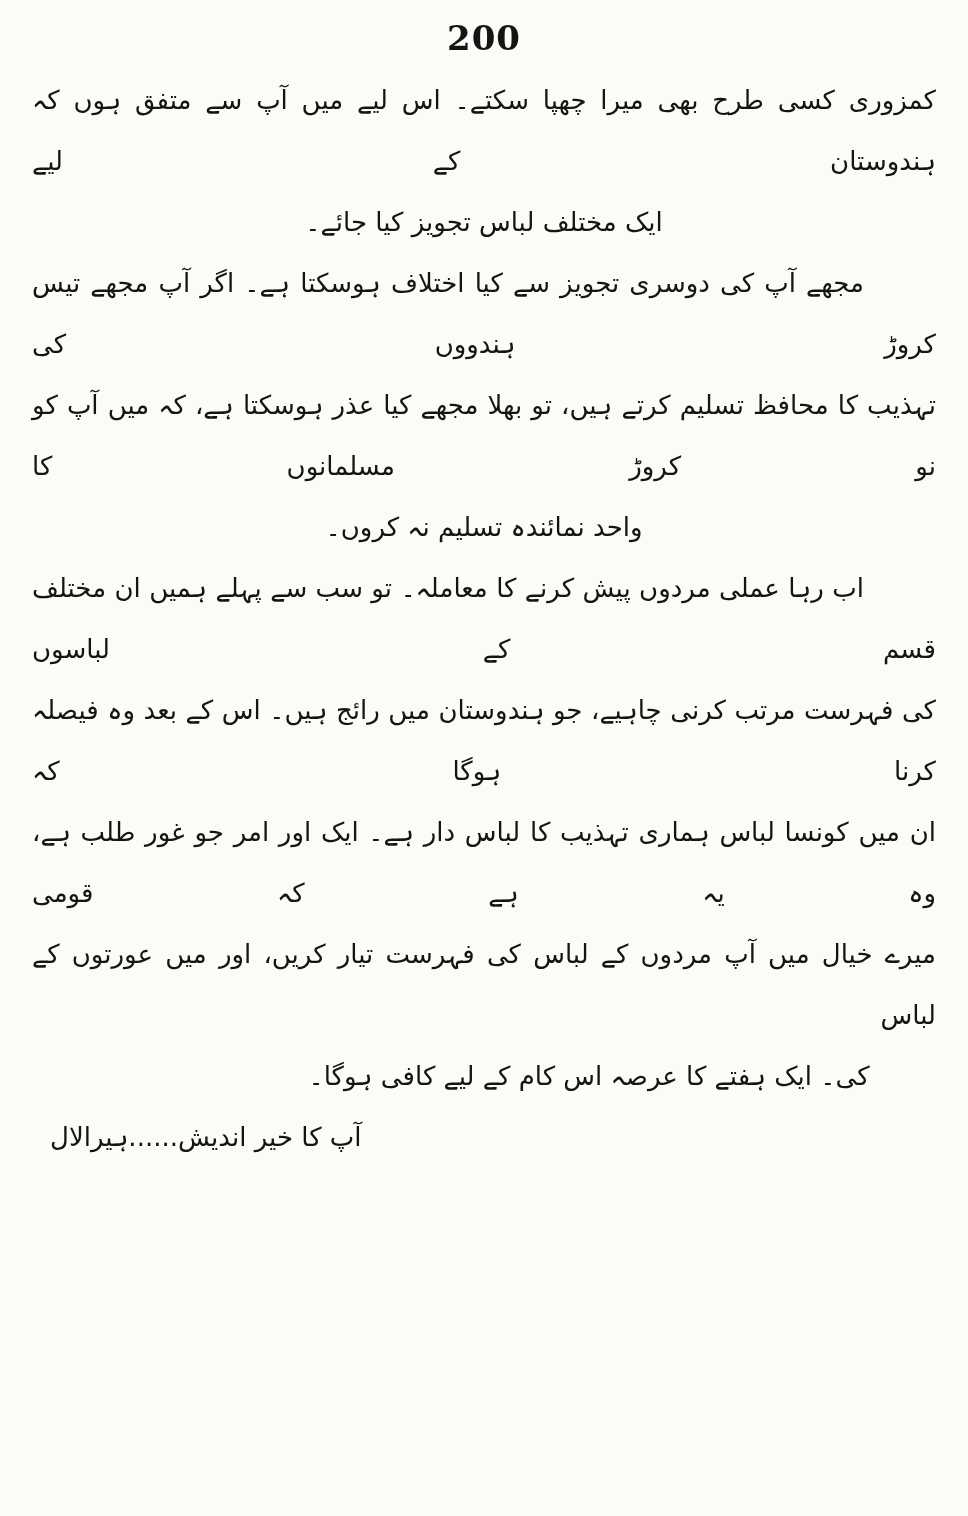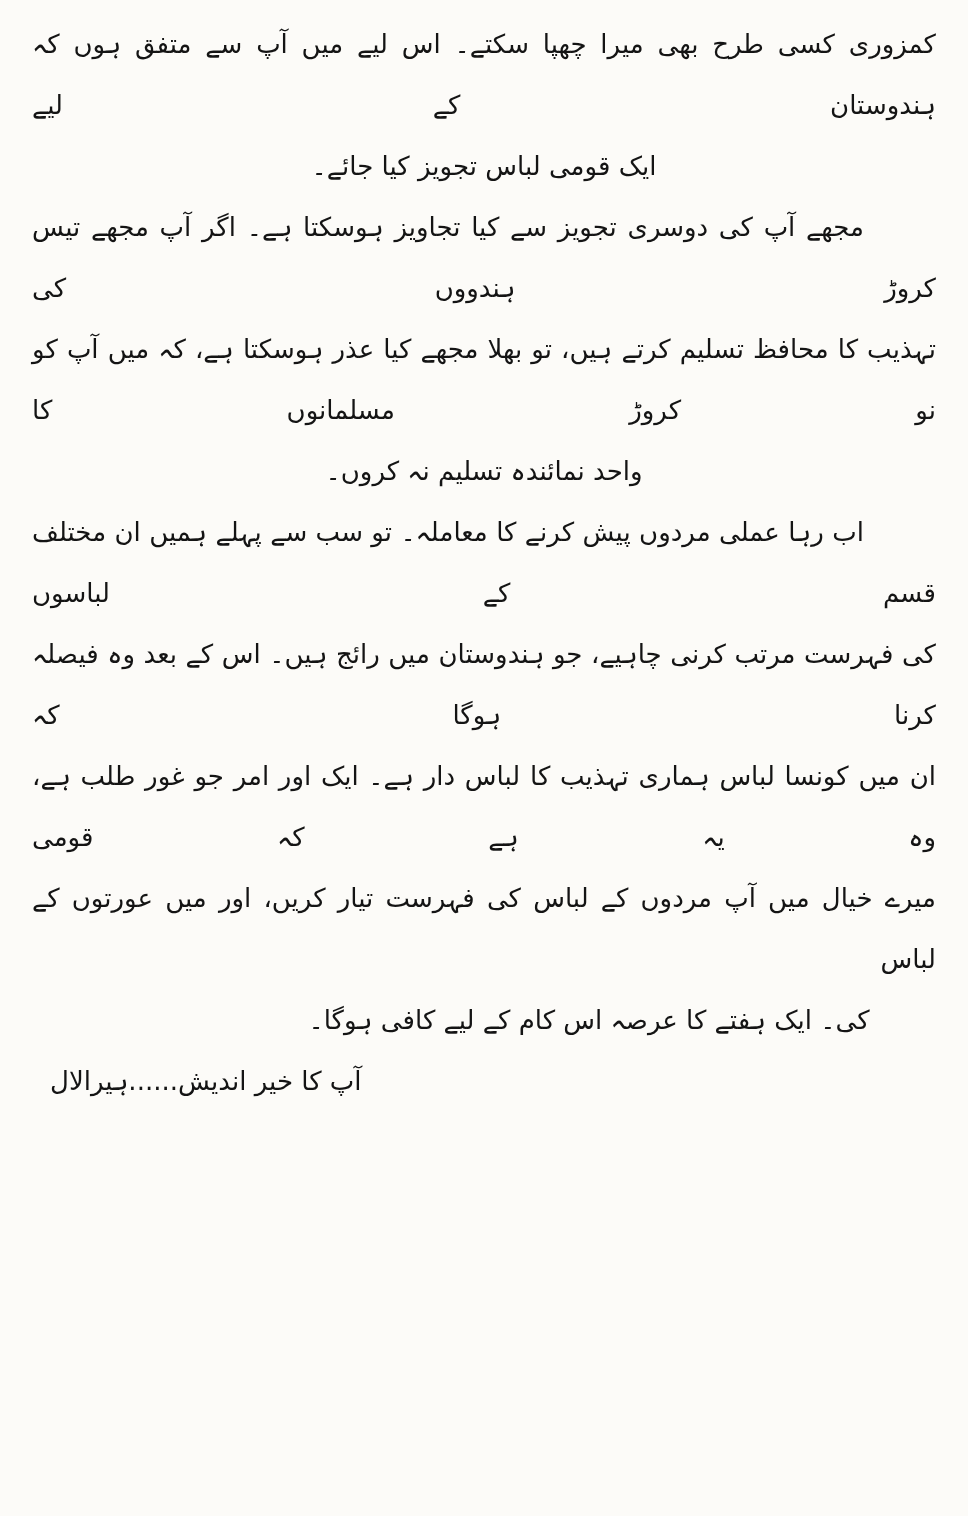--- a/index.html
+++ b/index.html
@@ -33,28 +33,29 @@
   .centerline { text-align:center; text-align-last:center; }
   .shift-r { position:relative; right:-105px; }
   .sig { text-align:left; text-align-last:left; padding-left:18px; }
   .para { margin:0; }
 </style>
 </head>
 <body>
 
 <div class="page">
 
+  <div class="pageno">200</div>
 
   <div class="para">
     <div class="tl just">کمزوری کسی طرح بھی میرا چھپا سکتے۔ اس لیے میں آپ سے متفق ہوں کہ ہندوستان کے لیے</div>
-    <div class="tl centerline">ایک قومی لباس تجویز کیا جائے۔</div>
+    <div class="tl centerline">ایک مختلف لباس تجویز کیا جائے۔</div>
   </div>
 
   <div class="para">
-    <div class="tl just ind">مجھے آپ کی دوسری تجویز سے کیا تجاویز ہوسکتا ہے۔ اگر آپ مجھے تیس کروڑ ہندووں کی</div>
+    <div class="tl just ind">مجھے آپ کی دوسری تجویز سے کیا اختلاف ہوسکتا ہے۔ اگر آپ مجھے تیس کروڑ ہندووں کی</div>
     <div class="tl just">تہذیب کا محافظ تسلیم کرتے ہیں، تو بھلا مجھے کیا عذر ہوسکتا ہے، کہ میں آپ کو نو کروڑ مسلمانوں کا</div>
     <div class="tl centerline">واحد نمائندہ تسلیم نہ کروں۔</div>
   </div>
 
   <div class="para">
     <div class="tl just ind">اب رہا عملی مردوں پیش کرنے کا معاملہ۔ تو سب سے پہلے ہمیں ان مختلف قسم کے لباسوں</div>
     <div class="tl just">کی فہرست مرتب کرنی چاہیے، جو ہندوستان میں رائج ہیں۔ اس کے بعد وہ فیصلہ کرنا ہوگا کہ</div>
     <div class="tl just">ان میں کونسا لباس ہماری تہذیب کا لباس دار ہے۔ ایک اور امر جو غور طلب ہے، وہ یہ ہے کہ قومی</div>
     <div class="tl just">میرے خیال میں آپ مردوں کے لباس کی فہرست تیار کریں، اور میں عورتوں کے لباس</div>
     <div class="tl centerline shift-r">کی۔ ایک ہفتے کا عرصہ اس کام کے لیے کافی ہوگا۔</div>

